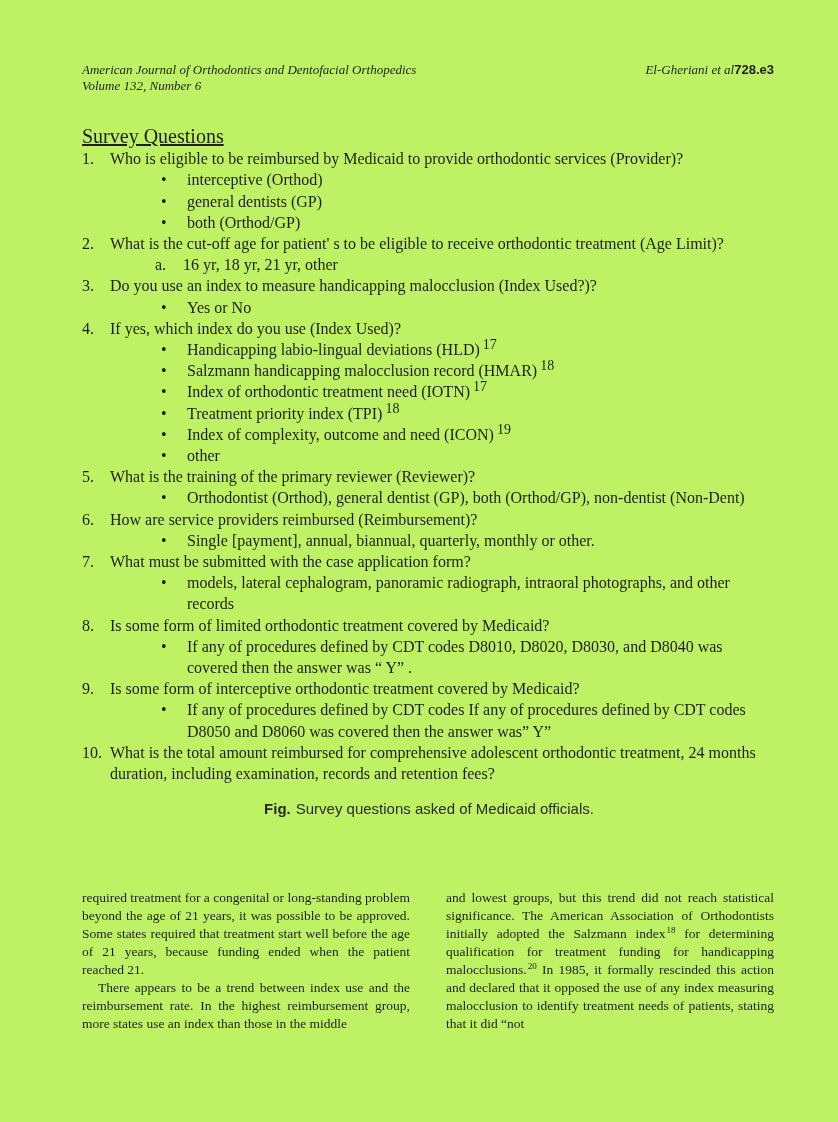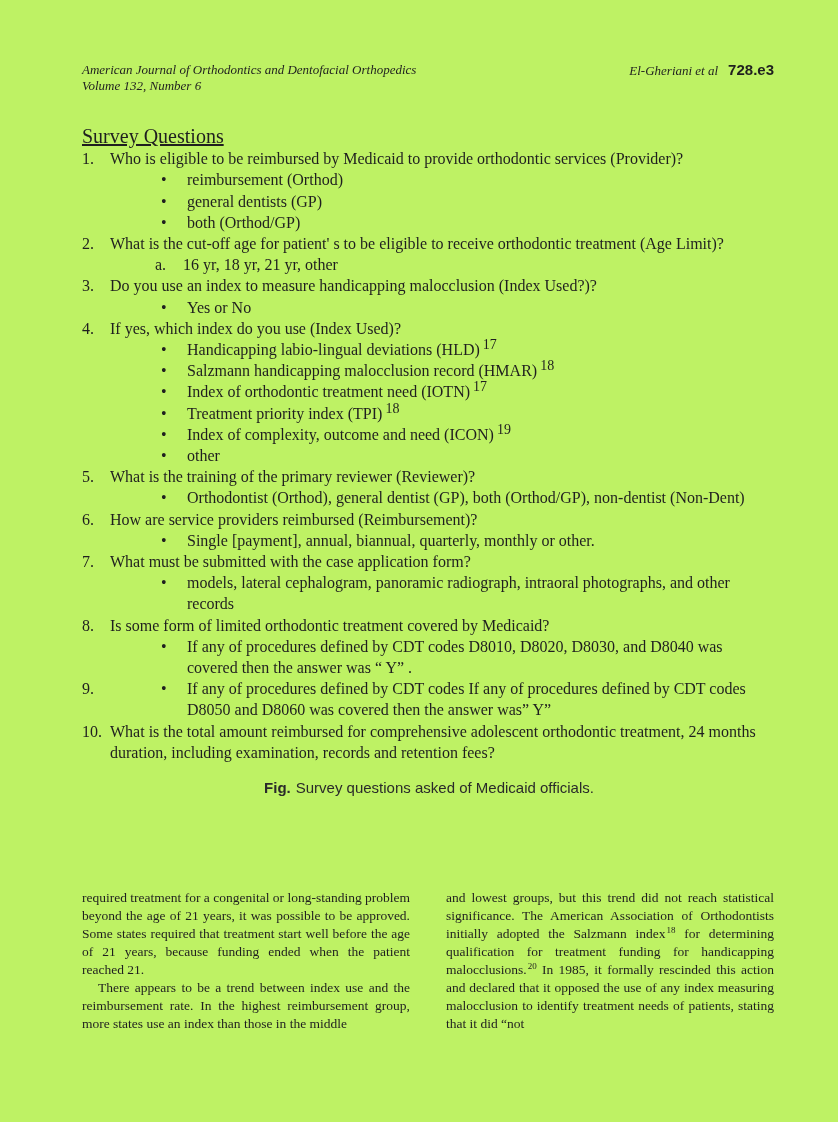--- a/index.html
+++ b/index.html
@@ -24,22 +24,21 @@
     align-items: flex-start;
     font-size: 13px;
     line-height: 16px;
   }
   .header-left { font-style: italic; }
   .header-right { white-space: nowrap; font-style: italic; }
   .page-number {
     font-style: normal;
     font-weight: bold;
     font-family: "Liberation Sans", sans-serif;
-    margin-left: 10px;
-    font-size: 15px;
+    font-size: 13px;
   }
 
   
   .figure-block {
     position: absolute;
     top: 126px;
     left: 82px;
     width: 694px;
     font-size: 16px;
     line-height: 21.2px;
@@ -111,21 +110,21 @@
 
   <section class="figure-block">
     <div class="fig-heading">Survey Questions</div>
     <ol class="questions" id="questions">
         <li class="q">
           <span class="q-num">1.</span>
           <div class="q-body">
             <div class="q-text">Who is eligible to be reimbursed by Medicaid to provide orthodontic services (Provider)?</div>
             <div class="sub">
               <span class="sub-marker">•</span>
-              <span class="sub-text">reimbursement (Orthod)</span>
+              <span class="sub-text">interceptive (Orthod)</span>
             </div>
             <div class="sub">
               <span class="sub-marker">•</span>
               <span class="sub-text">general dentists (GP)</span>
             </div>
             <div class="sub">
               <span class="sub-marker">•</span>
               <span class="sub-text">both (Orthod/GP)</span>
             </div>
           </div>
@@ -216,20 +215,21 @@
             <div class="q-text">Is some form of limited orthodontic treatment covered by Medicaid?</div>
             <div class="sub">
               <span class="sub-marker">•</span>
               <span class="sub-text">If any of procedures defined by CDT codes D8010, D8020, D8030, and D8040 was covered then the answer was “ Y” .</span>
             </div>
           </div>
         </li>
         <li class="q">
           <span class="q-num">9.</span>
           <div class="q-body">
+            <div class="q-text">Is some form of interceptive orthodontic treatment covered by Medicaid?</div>
             <div class="sub">
               <span class="sub-marker">•</span>
               <span class="sub-text">If any of procedures defined by CDT codes If any of procedures defined by CDT codes D8050 and D8060 was covered then the answer was” Y”</span>
             </div>
           </div>
         </li>
         <li class="q">
           <span class="q-num">10.</span>
           <div class="q-body">
             <div class="q-text">What is the total amount reimbursed for comprehensive adolescent orthodontic treatment, 24 months duration, including examination, records and retention fees?</div>

